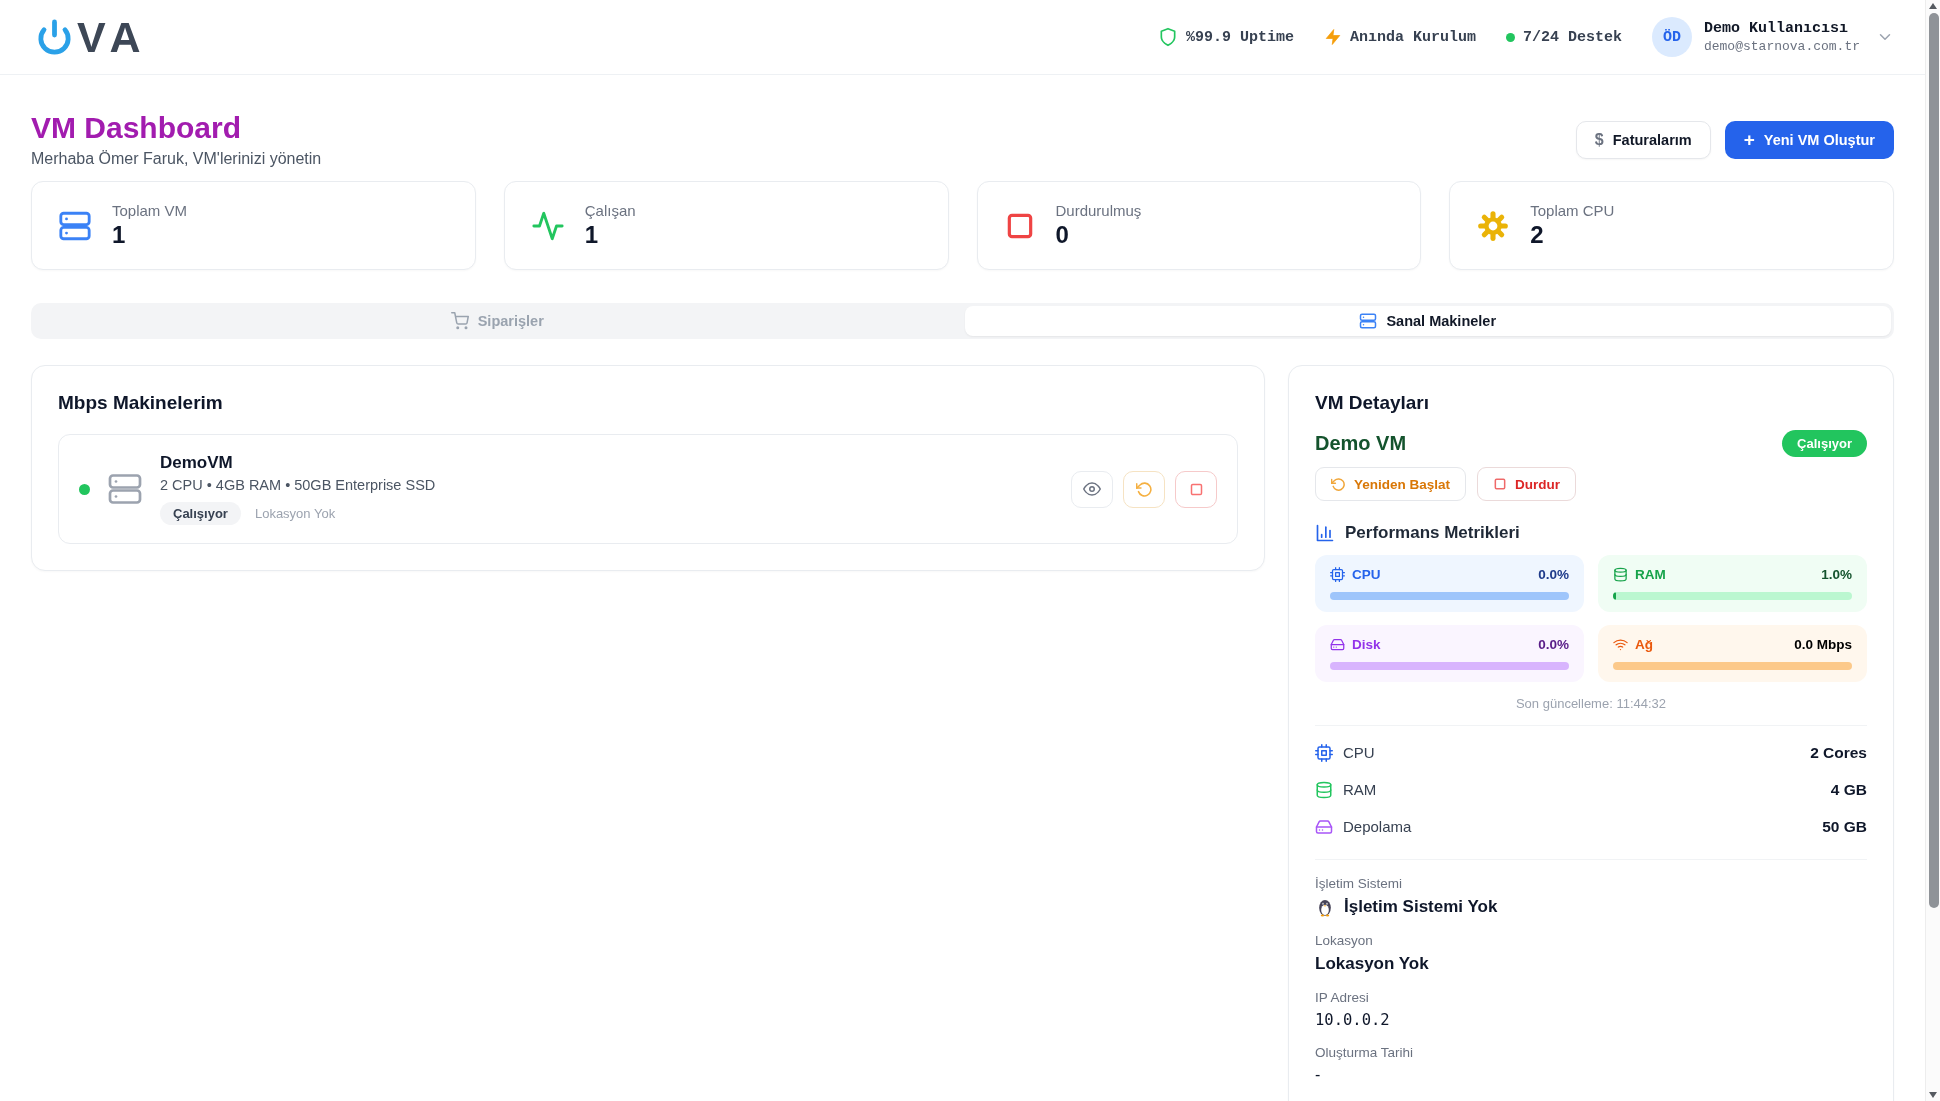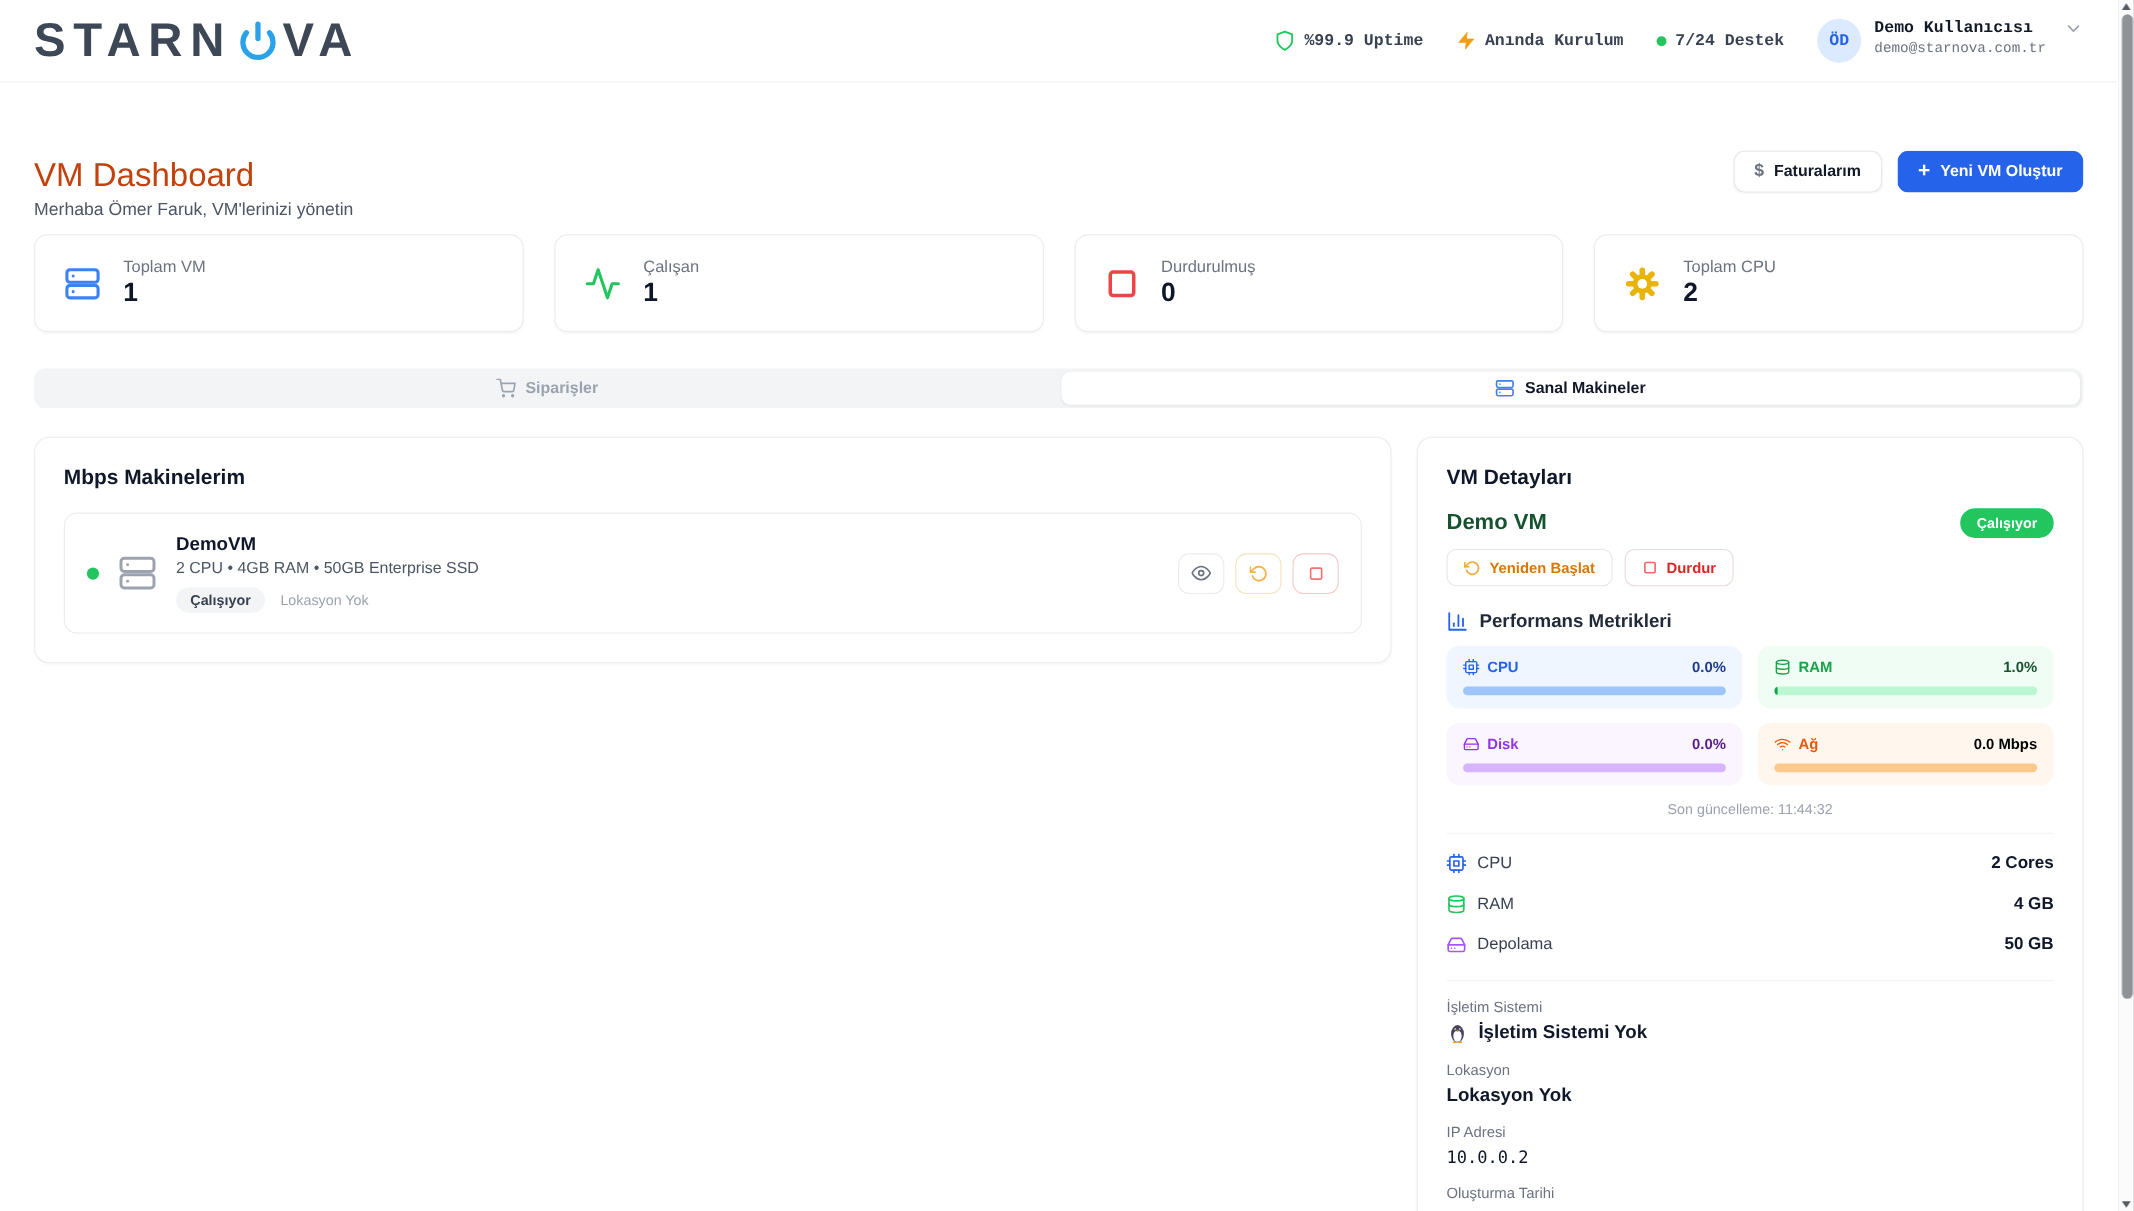--- a/index.html
+++ b/index.html
@@ -36,35 +36,35 @@
   }
   .logo { display: flex; align-items: center; cursor: pointer; }
   .logo-text {
     font-size: 43px; font-weight: 700; letter-spacing: 7px;
     color: #3d4756;
   }
   .logo-power { margin: 2px 2px 0 3px; }
   .header-right { display: flex; align-items: center; gap: 30px; font-family: Liberation Mono, monospace; }
   .feature { display: flex; align-items: center; gap: 8px; font-size: 15px; font-weight: 600; color: #374151; }
   .green-dot { width: 9px; height: 9px; border-radius: 50%; background: #22c55e; }
-  .user-menu { display: flex; align-items: flex-start; gap: 12px; cursor: pointer; }
+  .user-menu { display: flex; align-items: center; gap: 12px; cursor: pointer; }
   .avatar {
     width: 40px; height: 40px; border-radius: 50%; background: #dbeafe;
     color: #2563eb; font-weight: 700; font-size: 15px;
     display: flex; align-items: center; justify-content: center;
   }
   .user-name { font-size: 15px; font-weight: 700; color: #111827; }
   .user-email { font-size: 13px; color: #6b7280; margin-top: 2px; }
   .chevron { color: #9ca3af; margin-left: 4px; }
 
   
   .main { padding: 0 31px; }
 
   .title-row { margin-top: 36px; display: flex; align-items: center; justify-content: space-between; }
-  .page-title { font-size: 30px; font-weight: 400; color: #c2410c; line-height: 34px; margin-top: 32px; }
+  .page-title { font-size: 30px; font-weight: 700; color: #a21caf; line-height: 34px; }
   .page-subtitle { font-size: 16px; color: #4b5563; margin-top: 5px; }
   .title-actions { display: flex; gap: 14px; }
   .btn { display: flex; align-items: center; gap: 9px; height: 38px; padding: 0 18px;
          border-radius: 10px; font-size: 14.5px; font-weight: 700; cursor: pointer; border: 1px solid transparent; }
   .btn-outline { background: #fff; border-color: #e5e7eb; color: #111827; box-shadow: 0 1px 2px rgba(0,0,0,.04); }
   .btn-outline .dollar { color: #6b7280; font-size: 16px; font-weight: 600; }
   .btn-primary { background: #2563eb; color: #fff; }
   .btn-primary .plus { font-size: 19px; font-weight: 600; line-height: 1; }
 
   
@@ -187,21 +187,20 @@
 <div class="scrollbar">
   <div class="sb-arrow-up"></div>
   <div class="sb-thumb"></div>
   <div class="sb-arrow-down"></div>
 </div>
 
 <div class="viewport">
 
   <div class="header">
     <div class="logo">
-      <span class="logo-text">STARN</span>
       <span class="logo-power">
         <svg width="41" height="41" viewBox="0 0 36 36" fill="none" stroke="#2aa1e8" stroke-width="4.2" stroke-linecap="round">
           <path d="M8.81 10.29 A12 12 0 1 0 27.19 10.29"></path>
           <line x1="18" y1="3.5" x2="18" y2="15"></line>
         </svg>
       </span>
       <span class="logo-text">VA</span>
     </div>
 
     <div class="header-right">

